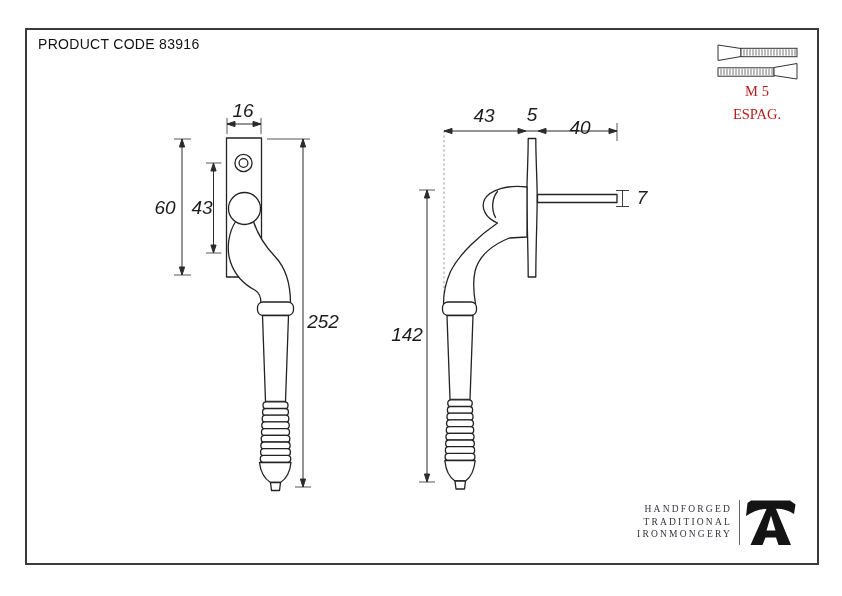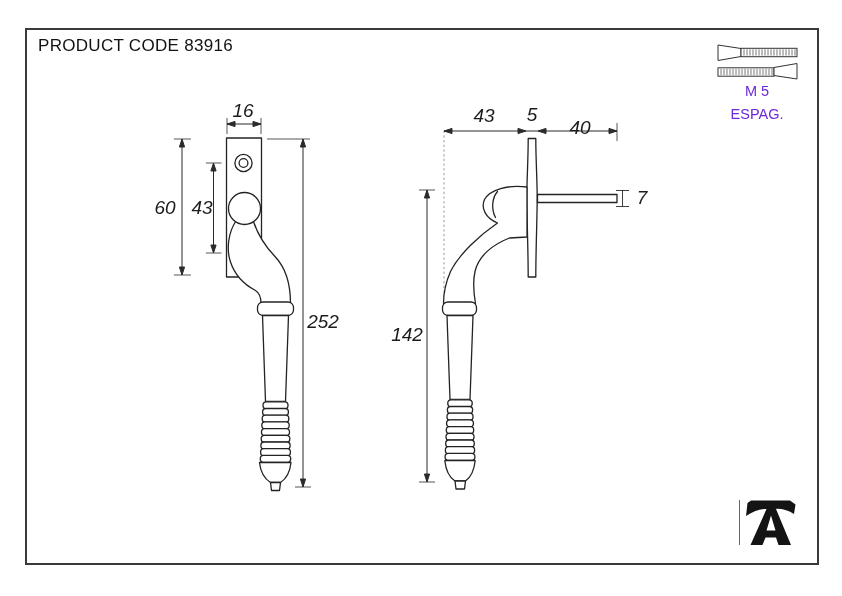--- a/index.html
+++ b/index.html
@@ -1,23 +1,23 @@
 <!DOCTYPE html>
 <html><head>
 <meta charset="utf-8">
 <style>
   html,body{margin:0;padding:0;background:#fff;}
   #page{position:relative;width:842px;height:596px;background:#ffffff;
         font-family:"Liberation Sans", sans-serif;color:#111;overflow:hidden;}
   #frame{position:absolute;left:25px;top:28px;width:790px;height:533px;
          border:2px solid #3a3a3a;}
   .abs{position:absolute;}
-  .title{left:38px;top:36px;font-size:17px;letter-spacing:.3px;color:#121212;}
+  .title{left:38px;top:36px;font-size:14px;letter-spacing:.3px;color:#121212;}
   .dim{position:absolute;transform:translate(-50%,-50%);font-size:19px;color:#1c1c1c;white-space:nowrap;font-style:italic;}
-  .screwlbl{position:absolute;transform:translate(-50%,-50%);font-size:14.5px;color:#6d28d9;white-space:nowrap;}
+  .screwlbl{position:absolute;transform:translate(-50%,-50%);font-size:14.5px;color:#b91c1c;white-space:nowrap;font-family:Liberation Serif, serif;}
   .brand{position:absolute;right:110px;top:503px;width:200px;text-align:right;
          font-family:"Liberation Serif", serif;font-size:9.5px;letter-spacing:2.2px;
          color:#33333d;line-height:12.6px;}
   .divider{position:absolute;left:739px;top:500px;width:1px;height:45px;background:#666;}
   .disclaimer{position:absolute;left:25px;top:569px;width:792px;text-align:center;
               font-size:14px;color:#161616;}
   svg{position:absolute;left:0;top:0;}
 </style>
 </head>
 <body>
@@ -183,15 +183,20 @@
   <span class="dim" style="left:323px;top:322px">252</span>
   <span class="dim" style="left:484px;top:116px">43</span>
   <span class="dim" style="left:532px;top:115px">5</span>
   <span class="dim" style="left:580px;top:128px">40</span>
   <span class="dim" style="left:642px;top:198px">7</span>
   <span class="dim" style="left:407px;top:335px">142</span>
 
   <span class="screwlbl" style="left:757px;top:91px">M 5</span>
   <span class="screwlbl" style="left:757px;top:114px">ESPAG.</span>
 
+  <div class="brand">
+    <div>HANDFORGED</div>
+    <div>TRADITIONAL</div>
+    <div>IRONMONGERY</div>
+  </div>
   <div class="divider"></div>
 
 </div>
 
 </body></html>

